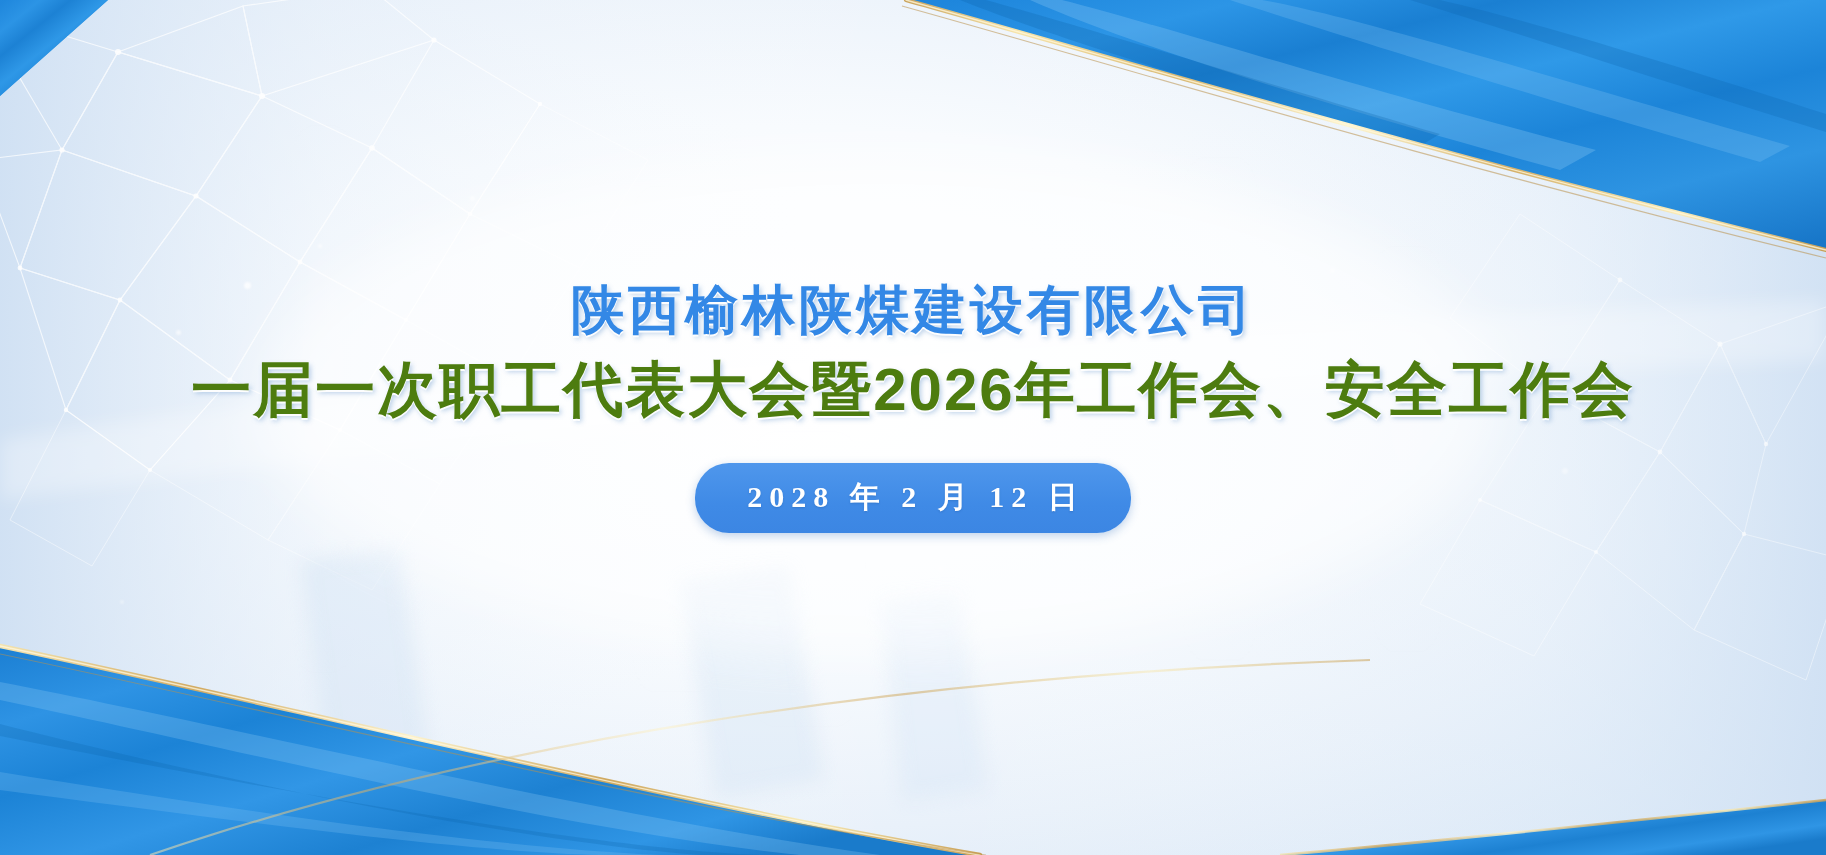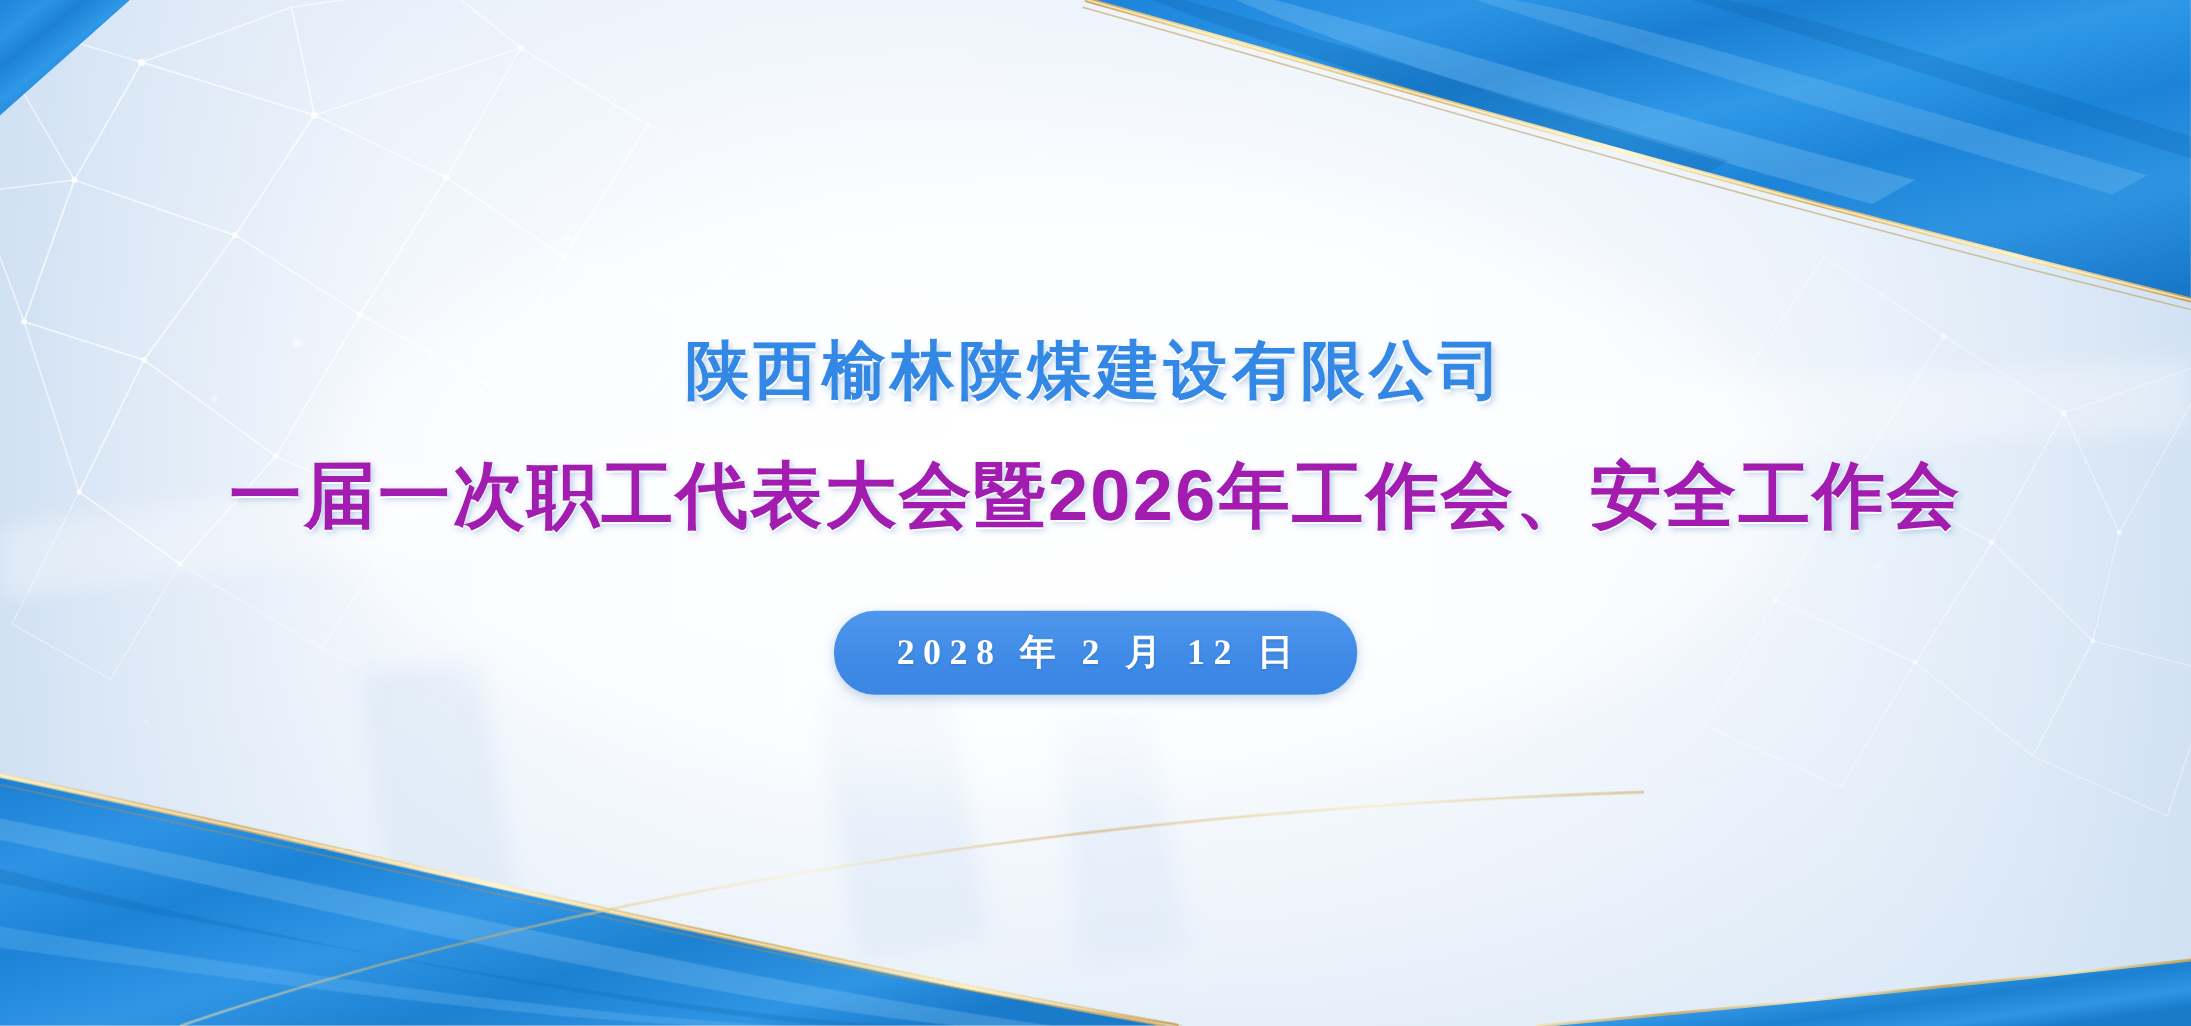--- a/index.html
+++ b/index.html
@@ -31,21 +31,20 @@
     left: 0;
     top: 0;
     width: 1826px;
     height: 855px;
     display: flex;
     flex-direction: column;
     align-items: center;
     justify-content: flex-start;
     z-index: 40;
     pointer-events: none;
-    gap: 23px;
   }
   .content > * { pointer-events: auto; }
 
   .title-line1 {
     margin-top: 282px;
     font-size: 53px;
     font-weight: 700;
     letter-spacing: 4px;
     color: #3388e6;
     white-space: nowrap;
@@ -54,21 +53,21 @@
       2px 3px 5px rgba(60,120,190,0.35),
       0 0 2px rgba(255,255,255,0.6);
     line-height: 1.05;
   }
 
   .title-line2 {
     margin-top: 20px;
     font-size: 60px;
     font-weight: 700;
     letter-spacing: 2px;
-    color: #a21caf;
+    color: #4d7c0f;
     white-space: nowrap;
     text-shadow:
       0 2px 0 rgba(255,255,255,0.95),
       2px 3px 5px rgba(60,120,190,0.35),
       0 0 2px rgba(255,255,255,0.6);
     line-height: 1.05;
     text-align: right;
   }
 
   .date-badge {

